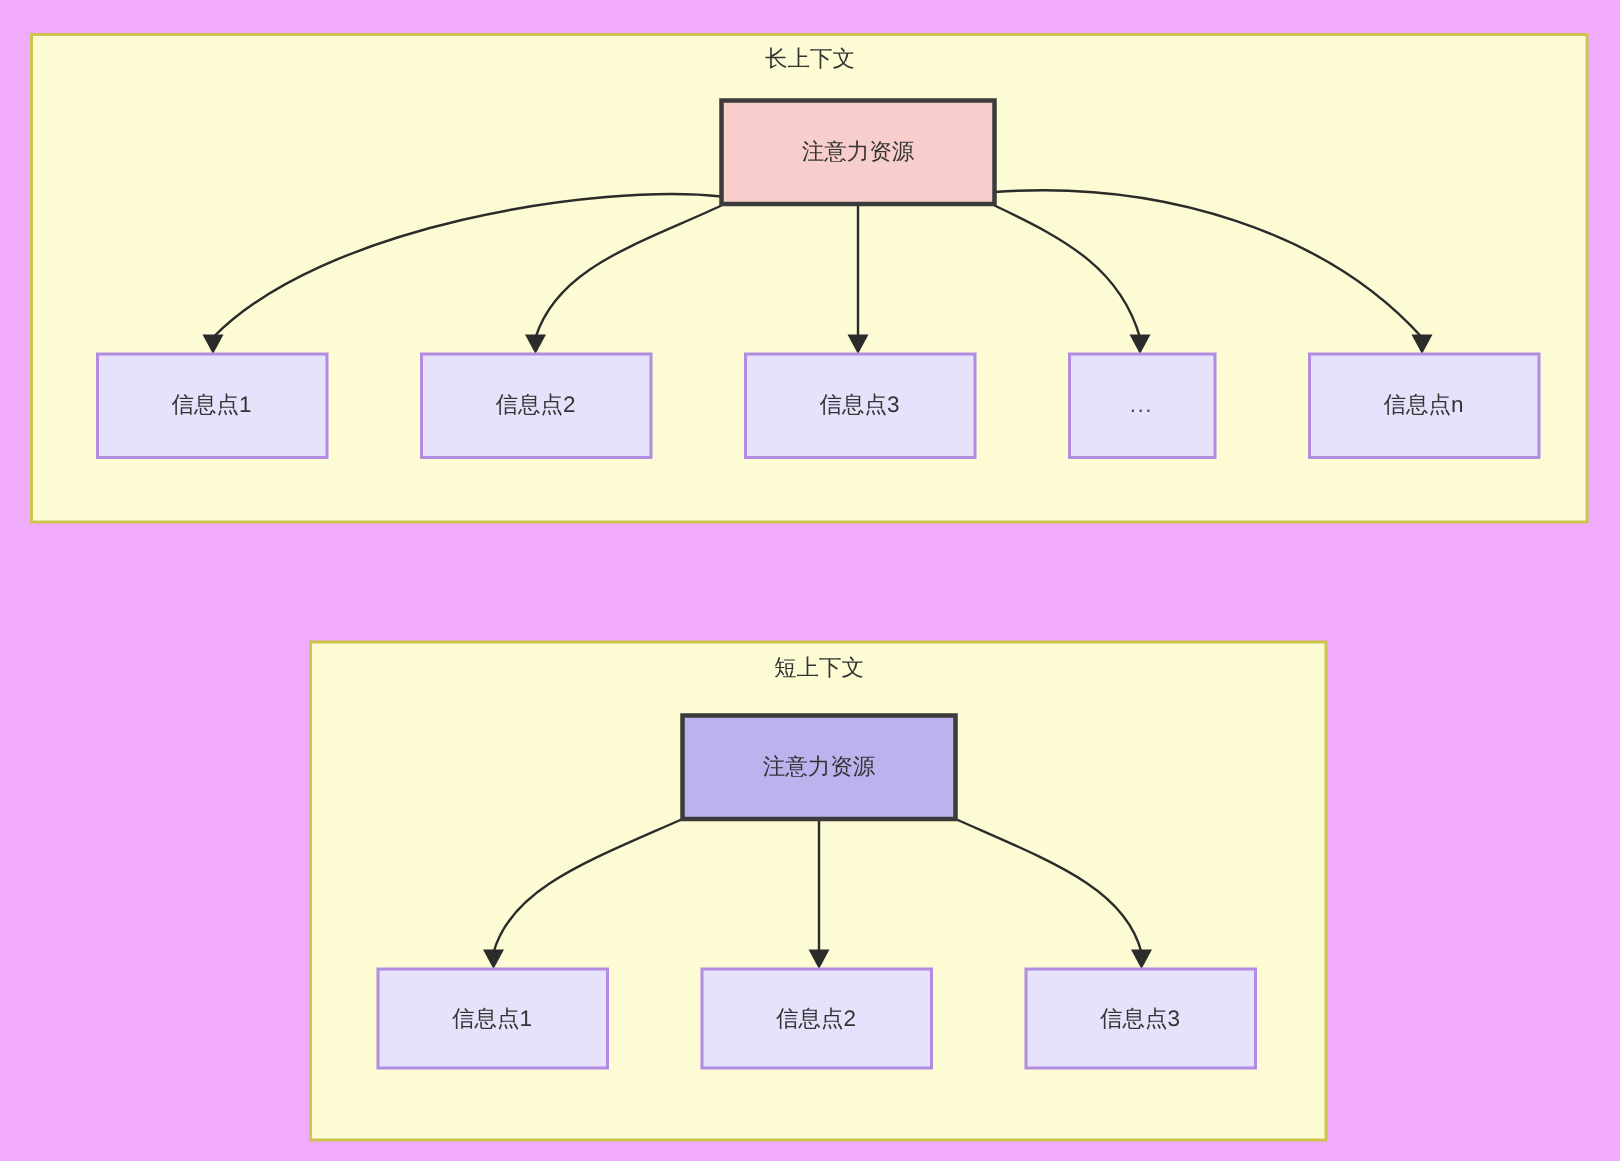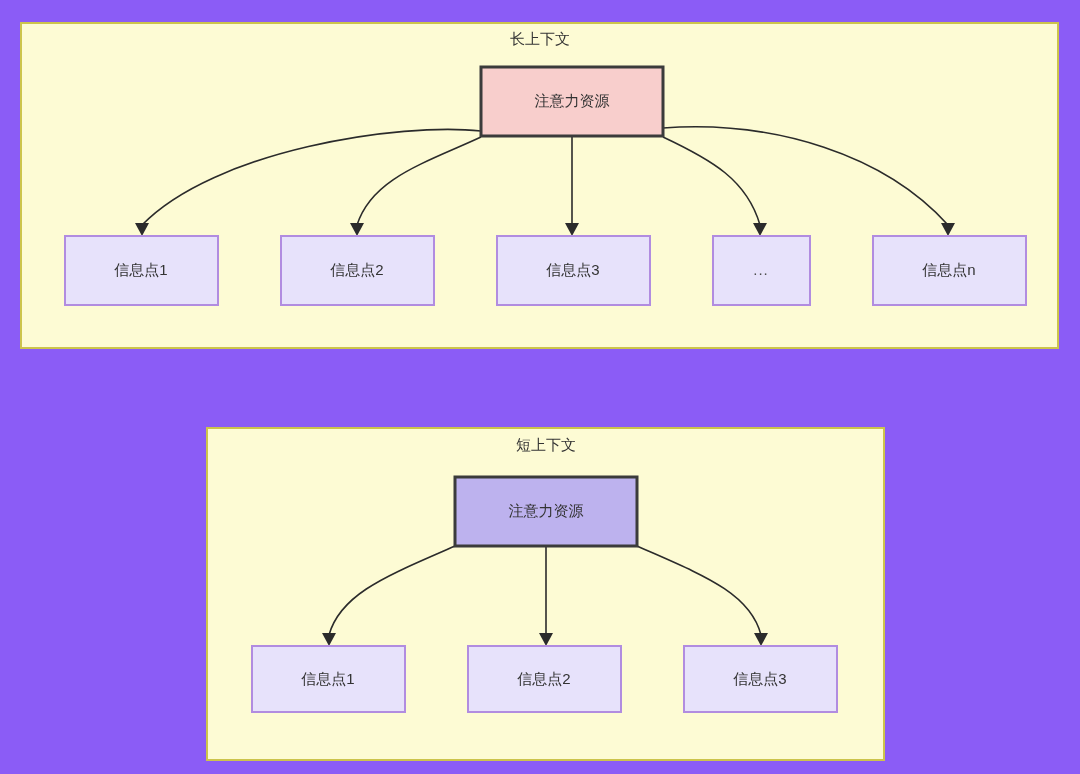--- a/index.html
+++ b/index.html
@@ -10,21 +10,21 @@
   body {
     width: 1080px;
     height: 774px;
     font-family: "Liberation Sans", "DejaVu Sans", sans-serif;
     overflow: hidden;
   }
   #stage {
     position: relative;
     width: 1080px;
     height: 774px;
-    background: #8b5cf6;
+    background: #f0abfc;
   }
   svg.diagram {
     position: absolute;
     left: 0;
     top: 0;
     width: 1080px;
     height: 774px;
   }
   .container-rect {
     fill: #fdfbd4;

